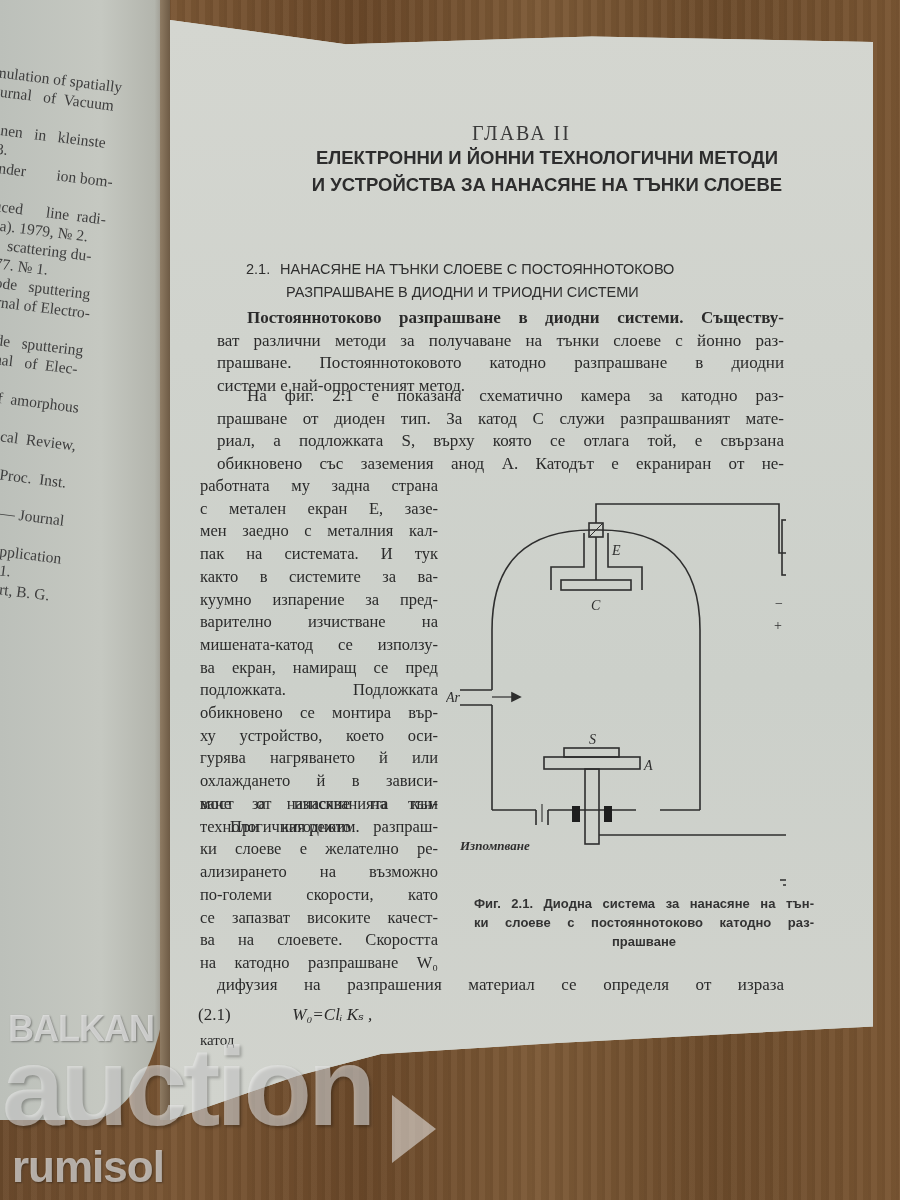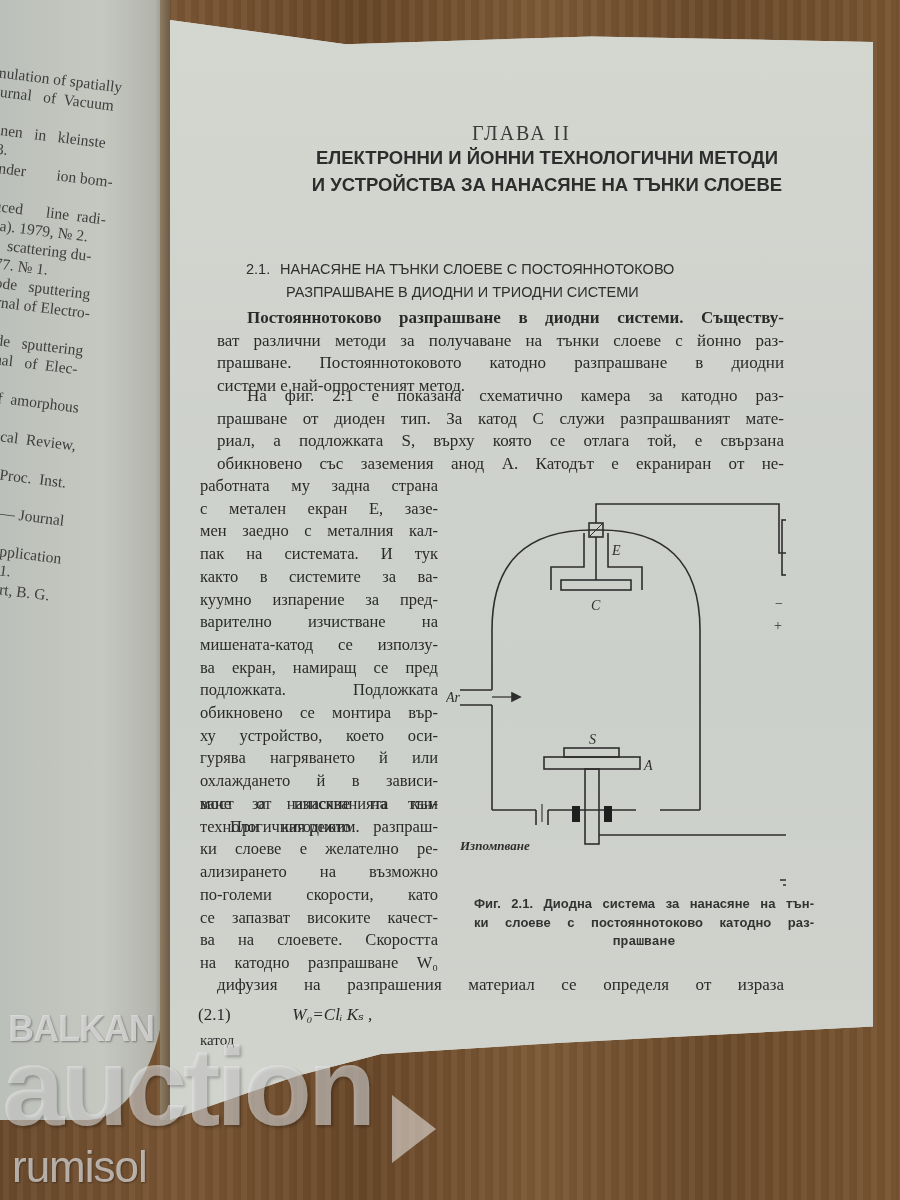--- a/index.html
+++ b/index.html
@@ -48,32 +48,32 @@
   .body-full .ln.last { text-align-last:left; }
   .indent { padding-left:30px; }
   .p1 { top:287px; }
   .p2 { top:365px; }
   .col-left { left:30px; width:238px; top:455px; font-size:16.5px; line-height:22.7px; }
   .col-left .ln { display:block; text-align:justify; text-align-last:justify; white-space:nowrap; }
   .col-left .ln.last { text-align-last:left; }
   .p4 { top:773px; }
   .fig-caption { left:280px; width:340px; top:874px; font-family:"Liberation Sans","DejaVu Sans",sans-serif; font-size:13px; line-height:19px; color:#333; font-weight:bold;margin-left:24px; }
   .fig-caption .ln { display:block; text-align:justify; text-align-last:justify; white-space:nowrap; }
-  .fig-caption .ln.center { text-align:right; text-align-last:center;font-family:Liberation Mono, monospace; }
+  .fig-caption .ln.center { text-align:right; text-align-last:center; }
   .p5 { top:954px; }
   .eq-row { left:28px; top:984px; font-size:17px; width:500px; }
   .eq-num { display:inline-block; width:90px; }
   .eq { font-style:italic; }
   .where { left:30px; top:1012px; font-size:15px; }
   .page-num { left:590px; top:1057px; font-size:17px; }
   .diagram { position:absolute; left:276px; top:470px; width:340px; height:400px; }
   .watermark { position:absolute; left:0; top:1000px; width:460px; height:200px; pointer-events:none; }
   .wm-balkan { position:absolute; left:8px; top:8px; font-family:"Liberation Sans","DejaVu Sans",sans-serif; font-weight:bold; font-size:36px; color:rgba(230,230,230,0.75); letter-spacing:-1px; text-shadow: 1px 1px 2px rgba(0,0,0,0.35); }
   .wm-auction { position:absolute; left:2px; top:22px; font-family:"Liberation Sans","DejaVu Sans",sans-serif; font-weight:bold; font-size:112px; color:rgba(235,235,235,0.55); letter-spacing:-4px; text-shadow: 2px 2px 3px rgba(0,0,0,0.25); }
-  .wm-rumisol { position:absolute; left:12px; top:142px; font-family:"Liberation Sans","DejaVu Sans",sans-serif; font-weight:normal; font-size:44px; color:rgba(225,225,225,0.7); letter-spacing:-1px; text-shadow: 1px 1px 2px rgba(0,0,0,0.35); }
+  .wm-rumisol { position:absolute; left:12px; top:142px; font-family:"Liberation Sans","DejaVu Sans",sans-serif; font-weight:bold; font-size:44px; color:rgba(225,225,225,0.7); letter-spacing:-1px; text-shadow: 1px 1px 2px rgba(0,0,0,0.35); }
   .wm-play { position:absolute; left:392px; top:95px; width:0; height:0; border-top:34px solid transparent; border-bottom:34px solid transparent; border-left:44px solid rgba(235,235,235,0.55); }
 </style>
 </head>
 <body>
 
 <div class="wood-grain"></div>
 
 <div class="left-page">
   <div class="lp-text" id="lp-text">mulation of spatially
 ournal   of  Vacuum

